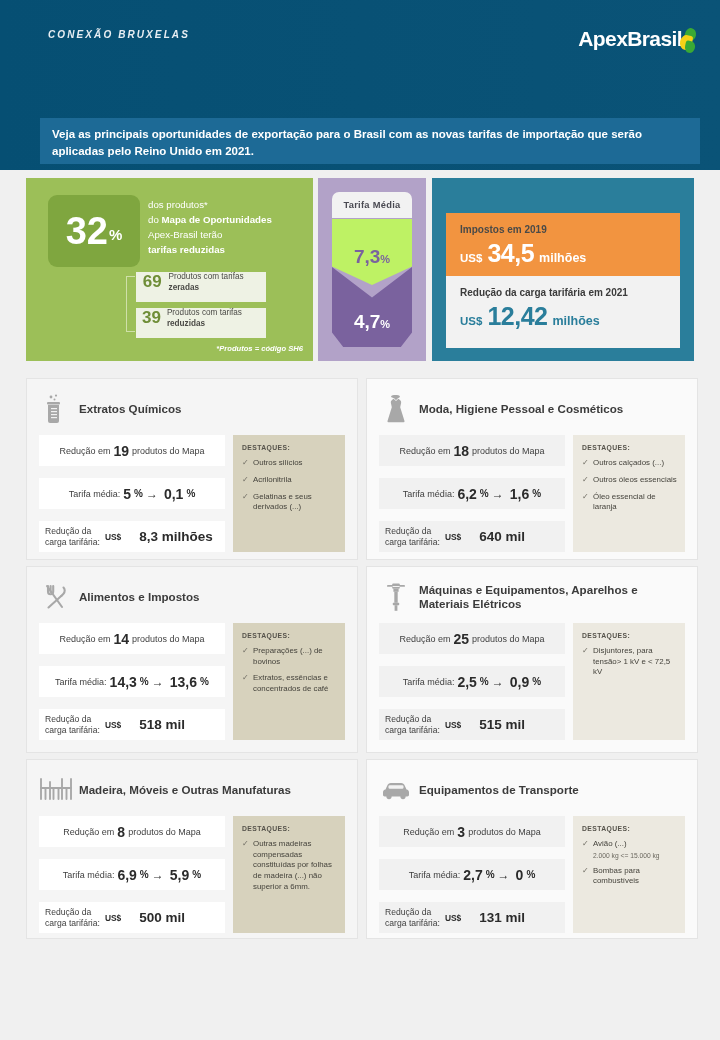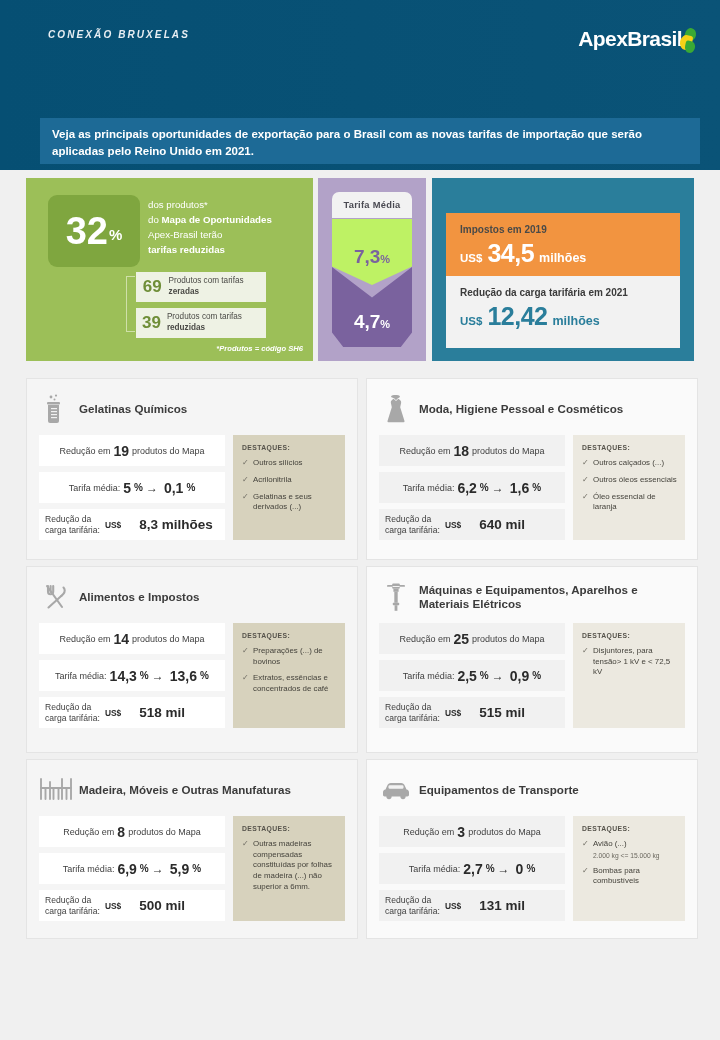--- a/index.html
+++ b/index.html
@@ -62,21 +62,21 @@
     position:absolute;left:122px;top:19px;width:160px;
     font-size:9.7px;color:#ffffff;line-height:1.55;
   }
   .green-copy b{font-weight:bold;}
   .bracket{
     position:absolute;left:100px;top:98px;width:8px;height:54px;
     border-left:1.5px solid #cfe0a9;border-top:1.5px solid #cfe0a9;border-bottom:1.5px solid #cfe0a9;
   }
   .pill{
     position:absolute;left:110px;width:130px;height:30px;
-    background:#eef2e4;display:flex;align-items:center;
+    background:#eef2e4;display:flex;align-items:flex-start;
   }
   .pill.p1{top:94px;}
   .pill.p2{top:130px;}
   .pill .num{font-size:17px;font-weight:bold;color:#6f8e38;width:36px;text-align:center;}
   .pill .lbl{font-size:8.2px;color:#4a4a46;line-height:1.3;}
   .pill .lbl b{font-weight:bold;}
   .note{
     position:absolute;right:10px;bottom:8px;
     font-size:7.6px;color:#ffffff;font-weight:bold;font-style:italic;
   }
@@ -139,21 +139,21 @@
   .card.r1{top:0;height:180px;}
   .card.r2{top:188px;height:185px;}
   .card.r3{top:381px;height:178px;}
 
   .card-head{display:flex;align-items:center;padding:10px 0 0 12px;min-height:40px;}
   .card-ico{width:34px;height:34px;flex:0 0 34px;display:flex;align-items:center;justify-content:center;}
   .card-ico svg{display:block;}
   .card-title{font-size:11.6px;font-weight:bold;color:#3b3b3b;line-height:1.25;margin-left:6px;padding-right:8px;}
 
   .card-body{display:flex;padding:6px 12px 10px 12px;gap:8px;}
-  .stats{flex:1 1 auto;display:flex;flex-direction:column;gap:6px;}
+  .stats{flex:1 1 auto;display:flex;flex-direction:column;gap:12px;}
   .srow{
     background:#ffffff;height:31px;
     display:flex;align-items:center;justify-content:center;
     padding:0 6px;box-sizing:border-box;
   }
   .card .srow{background:#ffffff;}
   .card.alt .srow{background:#f1f1f1;}
   .srow .t{font-size:9px;color:#3f3f3f;}
   .srow .n{font-size:14px;font-weight:bold;color:#2b2b2b;margin:0 3px;}
   .srow .pc{font-size:10px;font-weight:bold;color:#2b2b2b;}
@@ -262,21 +262,21 @@
               <circle cx="13" cy="1.6" r="1.1" fill="#a8a8a8"></circle>
               <circle cx="11.5" cy="5.5" r="1" fill="#a8a8a8"></circle>
               <rect x="4" y="8" width="13" height="2.6" rx="1" fill="#a8a8a8"></rect>
               <path d="M5 11h11v16a2 2 0 0 1-2 2H7a2 2 0 0 1-2-2z" fill="#a8a8a8"></path>
               <rect x="8" y="14" width="6" height="1.2" fill="#f2f2f2"></rect>
               <rect x="8" y="17" width="6" height="1.2" fill="#f2f2f2"></rect>
               <rect x="8" y="20" width="6" height="1.2" fill="#f2f2f2"></rect>
               <rect x="8" y="23" width="6" height="1.2" fill="#f2f2f2"></rect>
             </svg>
           </span>
-          <span class="card-title">Gelatinas Químicos</span>
+          <span class="card-title">Extratos Químicos</span>
         </div>
         <div class="card-body">
           <div class="stats">
             <div class="srow">
               <span class="t">Redução em </span>
               <span class="n">19</span>
               <span class="t"> produtos do Mapa</span>
             </div>
             <div class="srow">
               <span class="t">Tarifa média: </span>

